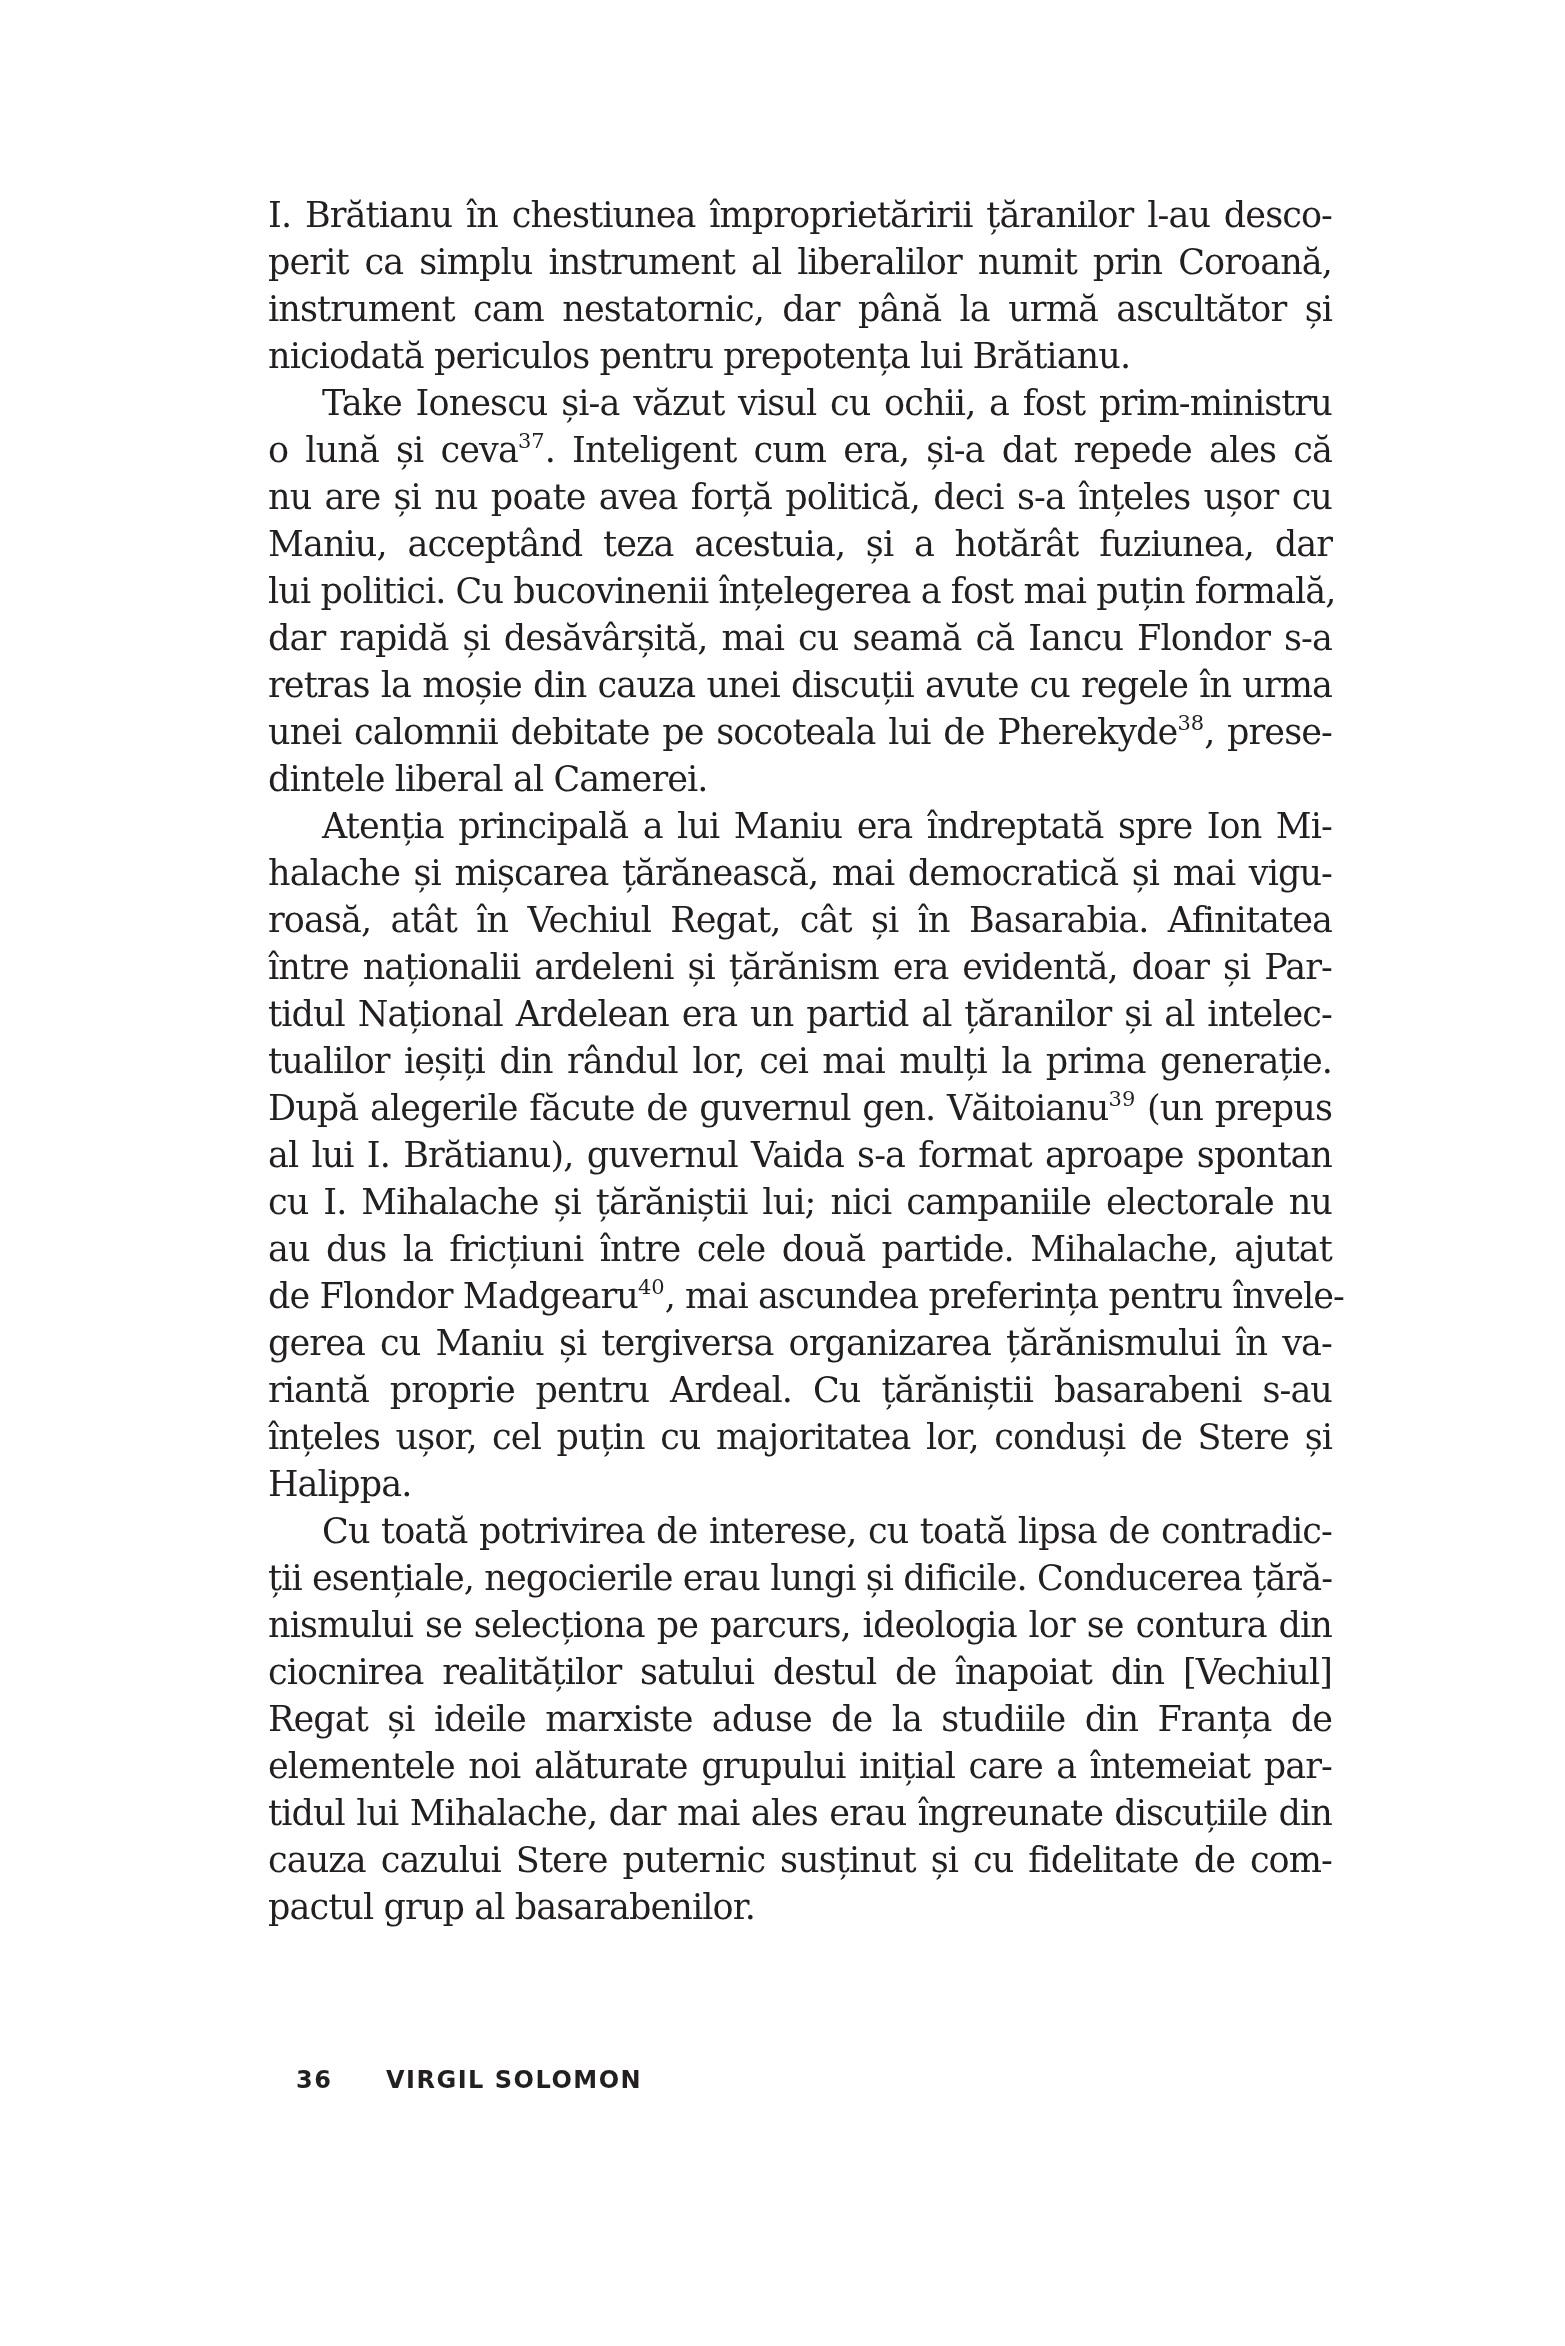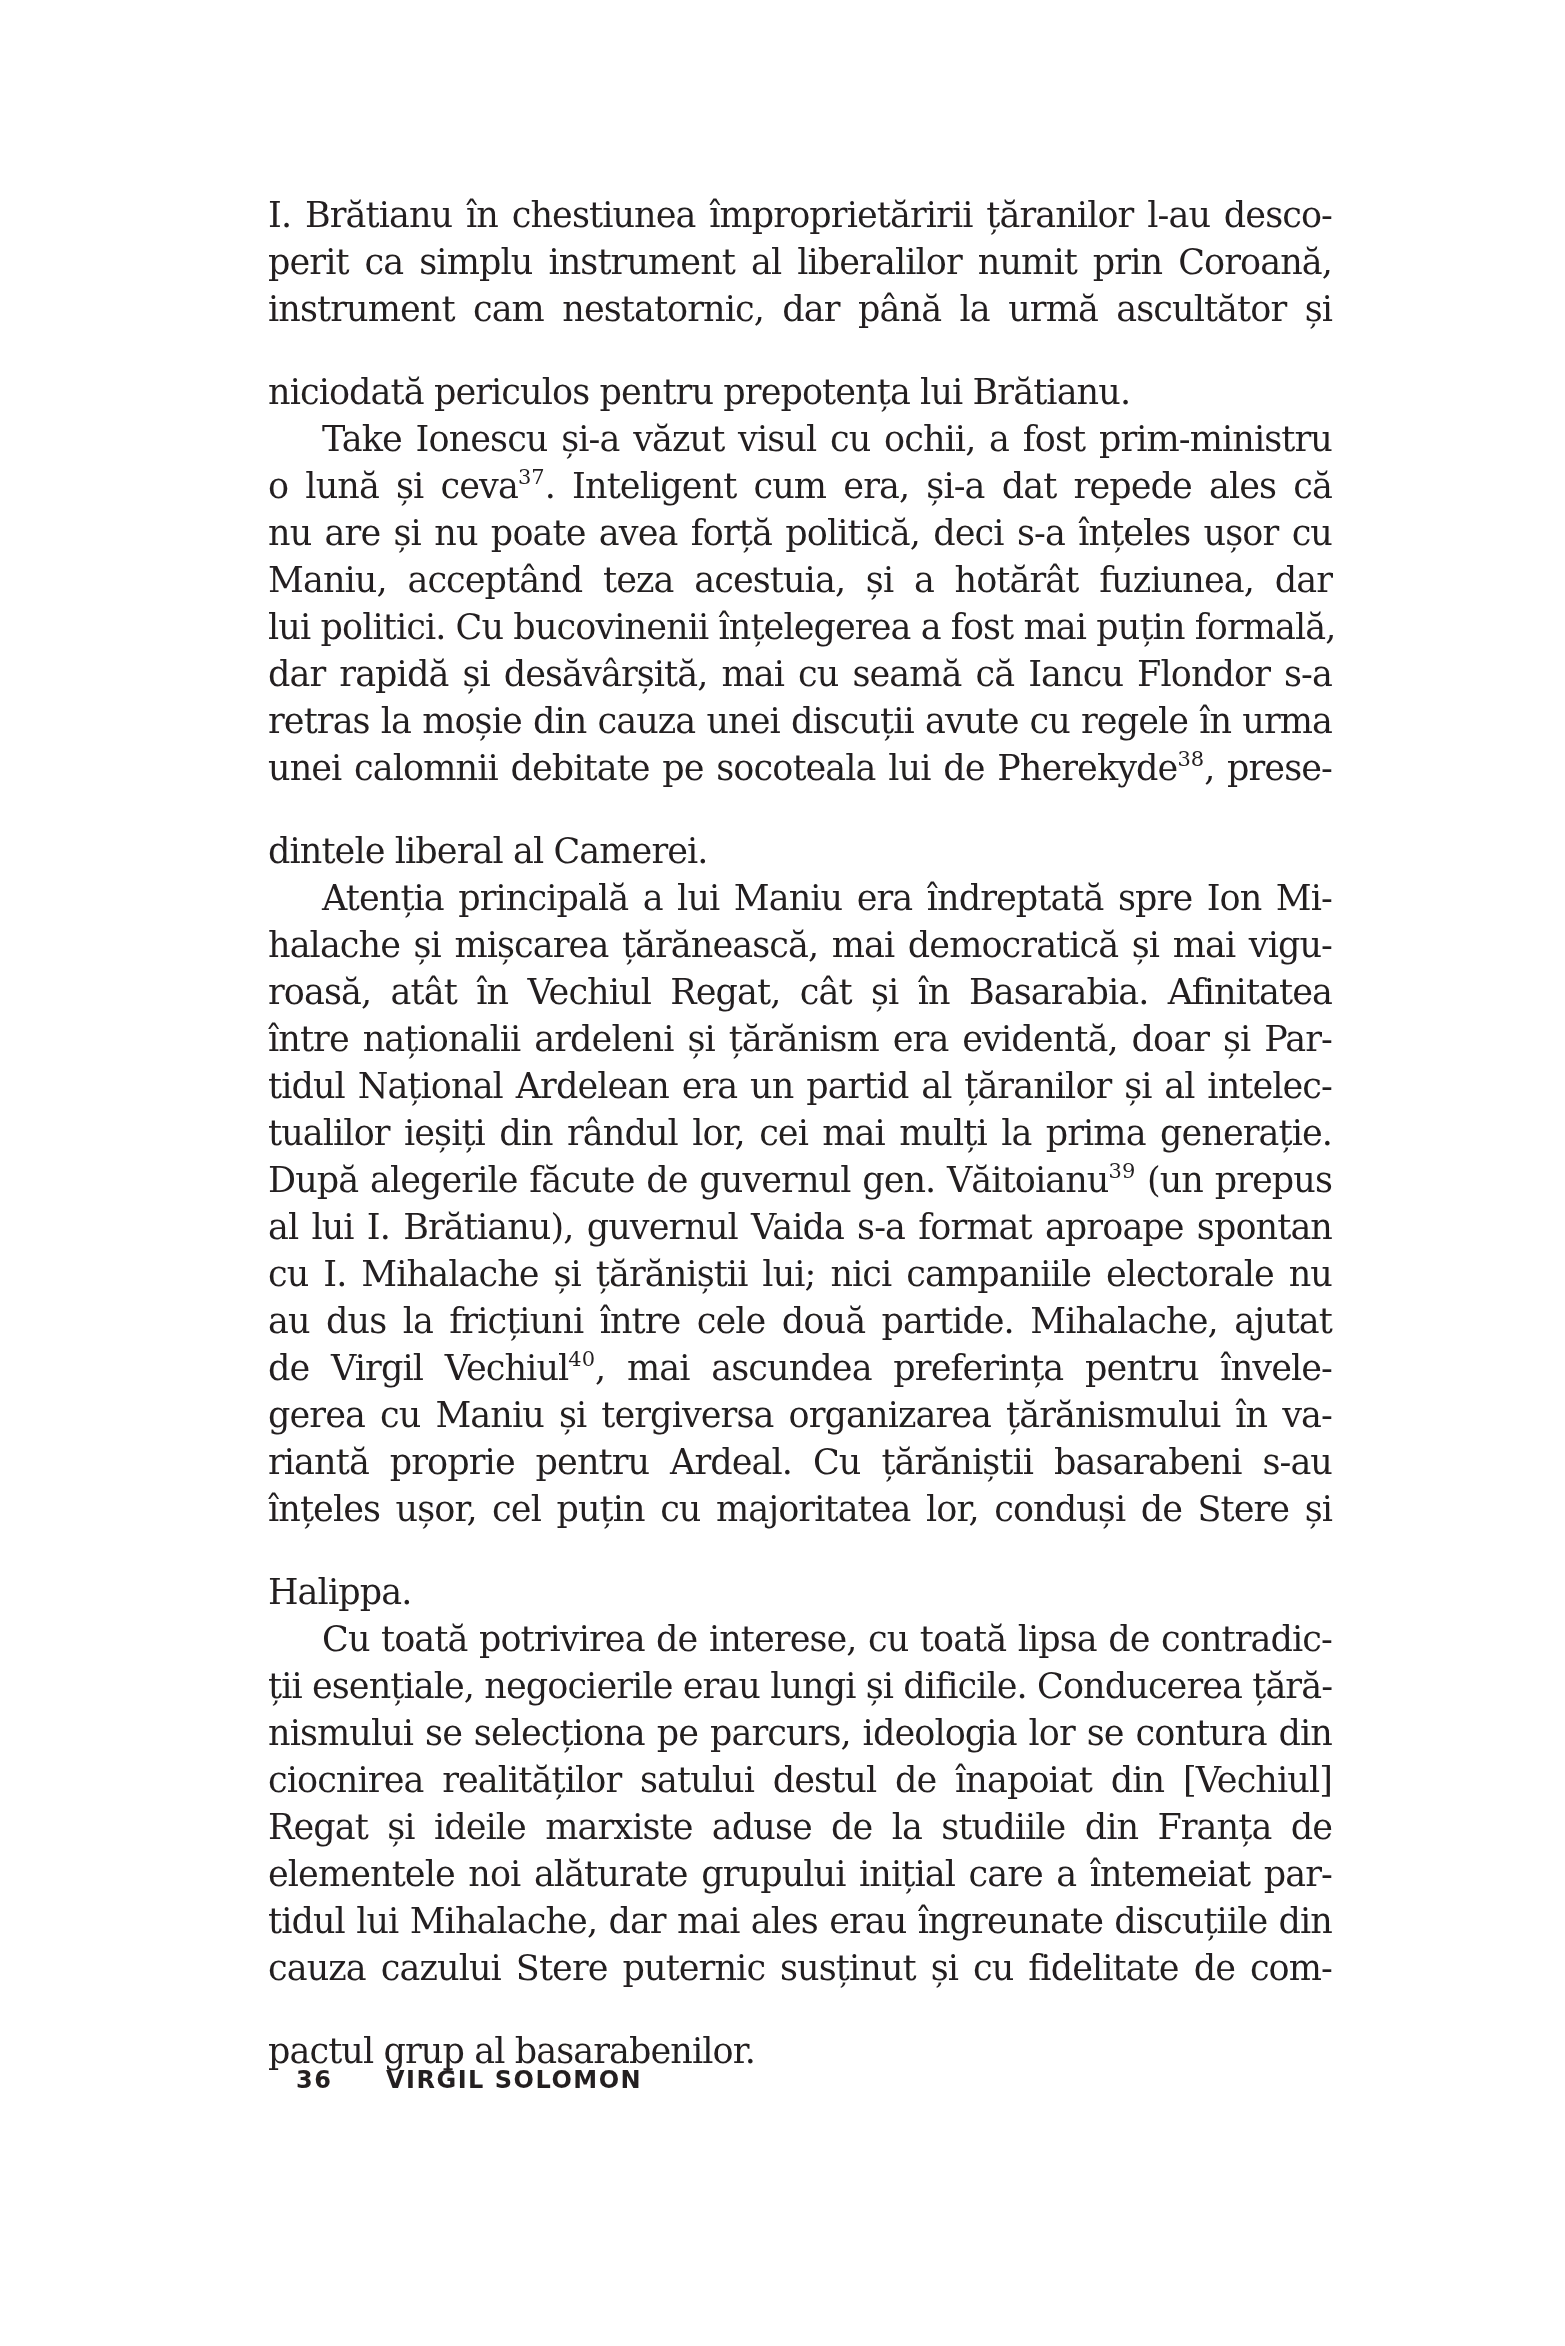--- a/index.html
+++ b/index.html
@@ -36,21 +36,20 @@
     .line {
       display: block;
       white-space: nowrap;
       text-align: justify;
       text-align-last: justify;
       height: 47px;
       overflow: visible;
     }
     .line.last {
       text-align-last: left;
-      margin-top: 36px;
     }
     .line.indent {
       padding-left: 54px;
     }
     sup.fn {
       font-size: 21px;
       line-height: 0;
       vertical-align: 14px;
       letter-spacing: 0;
     }
@@ -97,21 +96,21 @@
         <span class="line indent">Atenția principală a lui Maniu era îndreptată spre Ion Mi-</span>
         <span class="line">halache și mișcarea țărănească, mai democratică și mai vigu-</span>
         <span class="line">roasă, atât în Vechiul Regat, cât și în Basarabia. Afinitatea</span>
         <span class="line">între naționalii ardeleni și țărănism era evidentă, doar și Par-</span>
         <span class="line">tidul Național Ardelean era un partid al țăranilor și al intelec-</span>
         <span class="line">tualilor ieșiți din rândul lor, cei mai mulți la prima generație.</span>
         <span class="line"><span>După alegerile făcute de guvernul gen. Văitoianu</span><sup class="fn">39</sup><span> (un prepus</span></span>
         <span class="line">al lui I. Brătianu), guvernul Vaida s-a format aproape spontan</span>
         <span class="line">cu I. Mihalache și țărăniștii lui; nici campaniile electorale nu</span>
         <span class="line">au dus la fricțiuni între cele două partide. Mihalache, ajutat</span>
-        <span class="line"><span>de Virgil Vechiul</span><sup class="fn">40</sup><span>, mai ascundea preferința pentru învele-</span></span>
+        <span class="line"><span>de Flondor Madgearu</span><sup class="fn">40</sup><span>, mai ascundea preferința pentru învele-</span></span>
         <span class="line">gerea cu Maniu și tergiversa organizarea țărănismului în va-</span>
         <span class="line">riantă proprie pentru Ardeal. Cu țărăniștii basarabeni s-au</span>
         <span class="line">înțeles ușor, cel puțin cu majoritatea lor, conduși de Stere și</span>
         <span class="line last">Halippa.</span>
       </div>
       <div class="paragraph">
         <span class="line indent">Cu toată potrivirea de interese, cu toată lipsa de contradic-</span>
         <span class="line">ții esențiale, negocierile erau lungi și dificile. Conducerea țără-</span>
         <span class="line">nismului se selecționa pe parcurs, ideologia lor se contura din</span>
         <span class="line">ciocnirea realităților satului destul de înapoiat din [Vechiul]</span>

